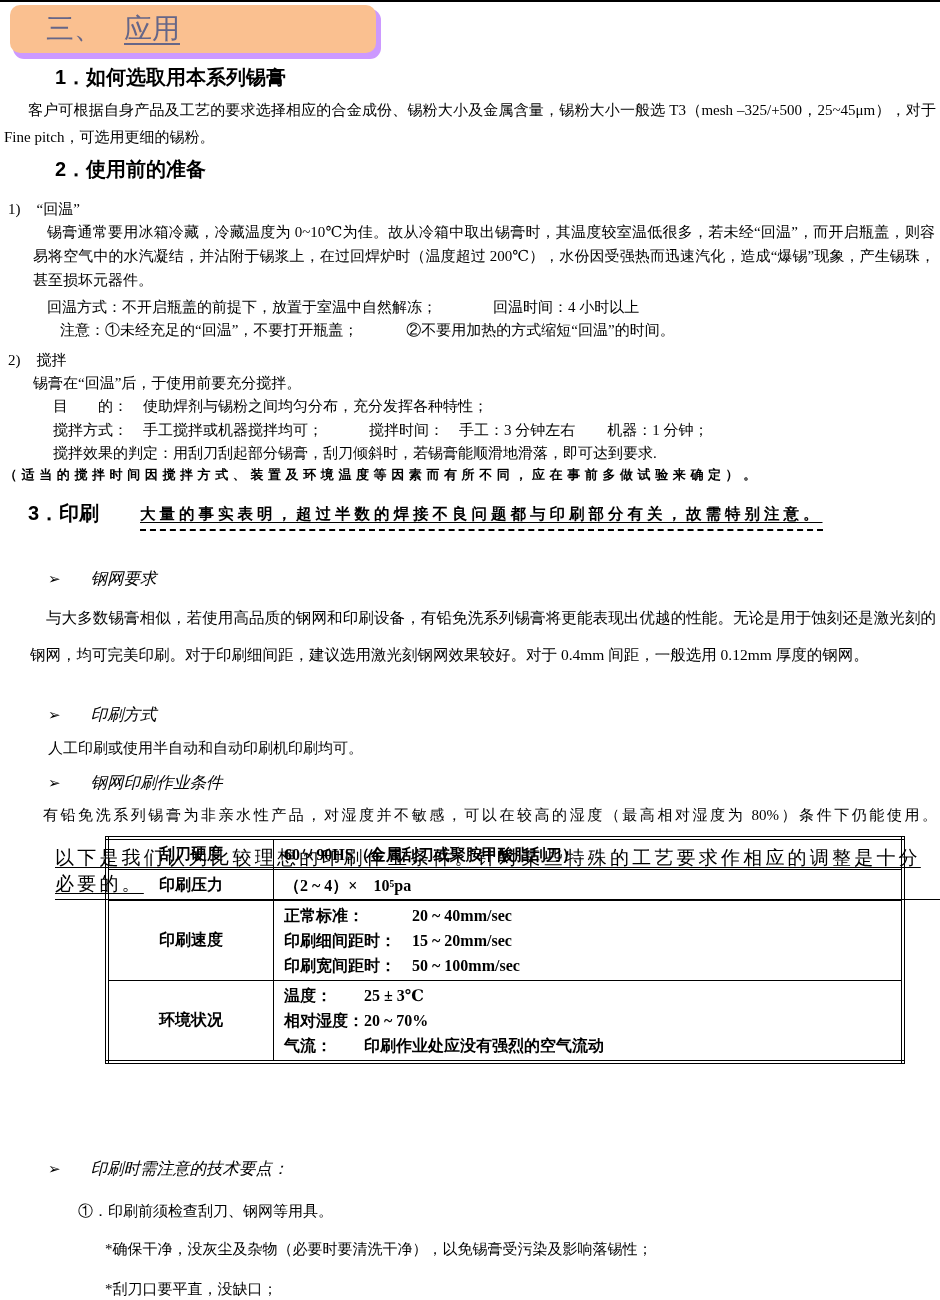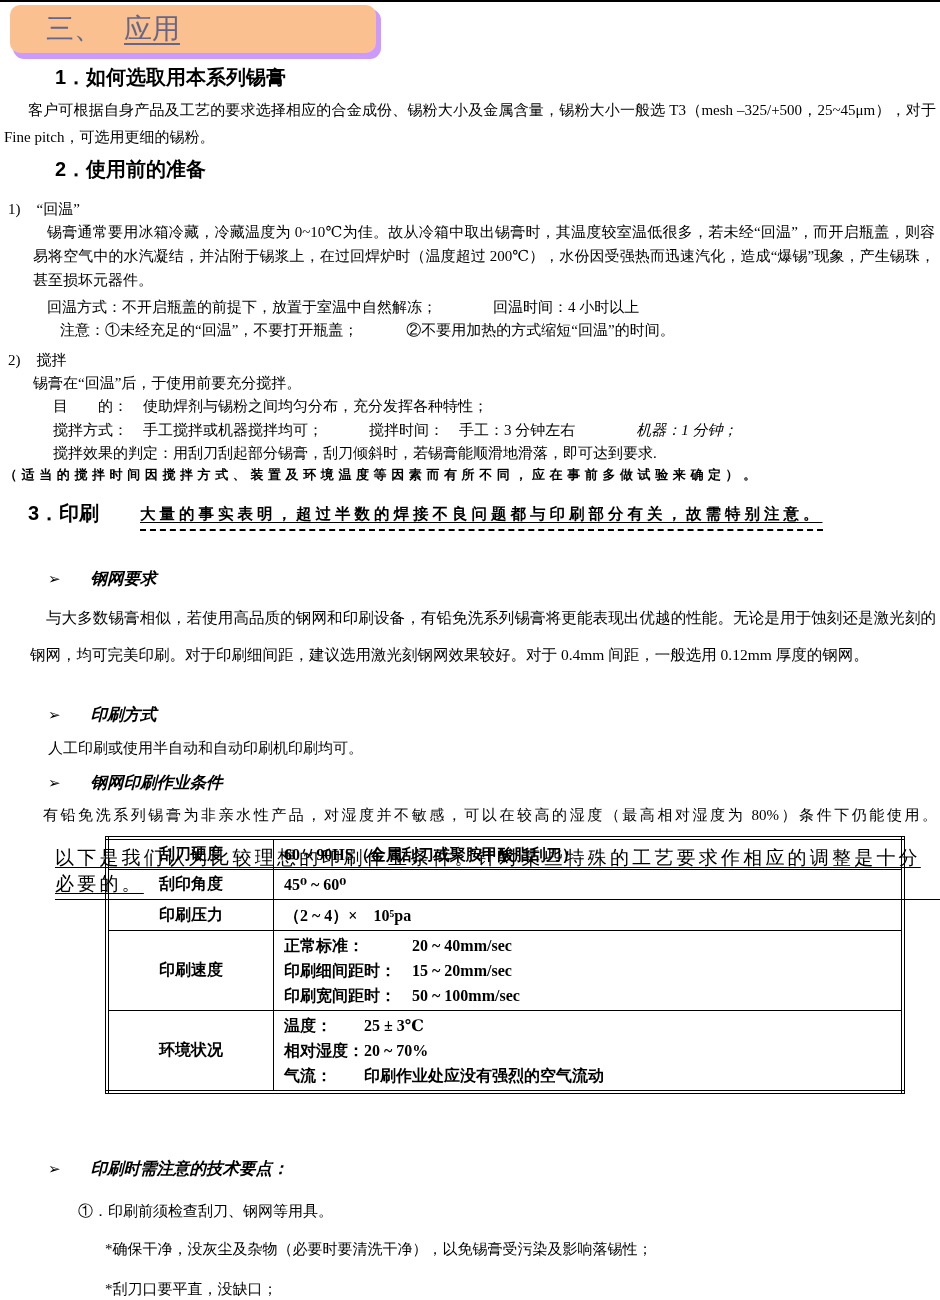--- a/index.html
+++ b/index.html
@@ -30,30 +30,30 @@
   .i1para{top:220px;left:33px;right:5px;line-height:24px;text-indent:14px;text-align:justify;}
   .lmethod{top:296px;left:47px;}
   .lmethod .sp{margin-left:56px;}
   .lnote{top:319px;left:60px;}
   .lnote .sp{margin-left:48px;}
   .i2head{top:349px;left:8px;}
   .lintro{top:372px;left:33px;}
   .lpurpose{top:395px;left:53px;}
   .lmix{top:419px;left:53px;}
   .lmix .sp1{margin-left:46px;}
-  .lmix .sp2{margin-left:61px;font-style:italic;}
+  .lmix .sp2{margin-left:32px;}
   .ljudge{top:442px;left:53px;}
   .boldnote{top:461px;left:4px;font-weight:bold;font-size:13px;letter-spacing:4.6px;line-height:28px;}
   .noticewrap{position:absolute;top:504px;left:140px;}
   .notice{
     display:inline-block;font-weight:bold;font-size:15.5px;letter-spacing:4px;
     text-decoration:underline;text-underline-offset:3px;
     border-bottom:2px dashed #000;padding-bottom:4px;
   }
-  .bhead{position:absolute;margin:0;font-family:"Liberation Sans","DejaVu Sans",sans-serif;font-weight:bold;font-style:italic;font-size:16.5px;}
+  .bhead{position:absolute;margin:0;font-family:"Liberation Sans","DejaVu Sans",sans-serif;font-weight:normal;font-style:italic;font-size:16.5px;}
   .bhead .marker{font-style:normal;font-size:15px;margin-right:30px;font-family:"DejaVu Sans",sans-serif;}
   .b1h{top:568px;left:48px;}
   .b2h{top:704px;left:48px;}
   .b3h{top:772px;left:48px;}
   .tipsh{top:1158px;left:48px;}
   .b1p{top:599px;left:30px;right:4px;line-height:37px;text-indent:16px;text-align:justify;font-size:15.5px;}
   .b2p{top:737px;left:48px;font-family:Liberation Serif, serif;}
   .b3p{top:804px;left:43px;right:3px;text-align:justify;text-align-last:justify;}
   .tintro{
     position:absolute;top:845px;left:55px;margin:0;
@@ -136,26 +136,20 @@
 <p class="tintro">以下是我们认为比较理想的印刷作业条件。针对某些特殊的工艺要求作相应的调整是十分必要的。</p>
 
 <table class="ptable">
   <tbody>
       <tr class="r1">
     <td class="lbl">刮刀硬度</td>
     <td class="val">
           <div>60 ~ 90HS（金属刮刀或聚胺甲酸脂刮刀）</div>
         </td>
   </tr>
-  <tr class="r2">
-    <td class="lbl">刮印角度</td>
-    <td class="val">
-          <div>45⁰ ~ 60⁰</div>
-        </td>
-  </tr>
   <tr class="r3">
     <td class="lbl">印刷压力</td>
     <td class="val">
           <div>（2 ~ 4）×　10⁵pa</div>
         </td>
   </tr>
   <tr class="r4">
     <td class="lbl">印刷速度</td>
     <td class="val">
       <div>正常标准：　　　20 ~ 40mm/sec</div>

